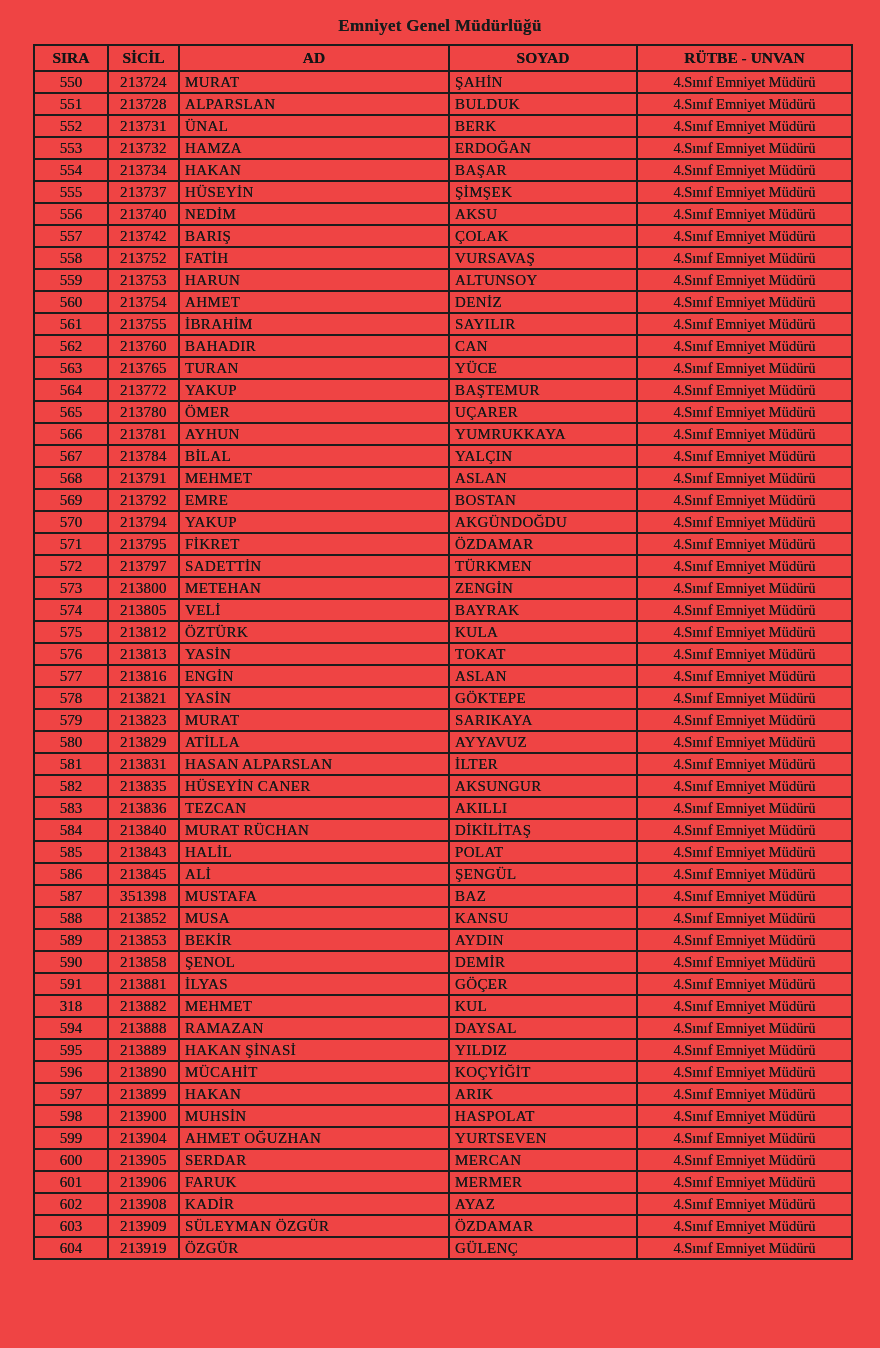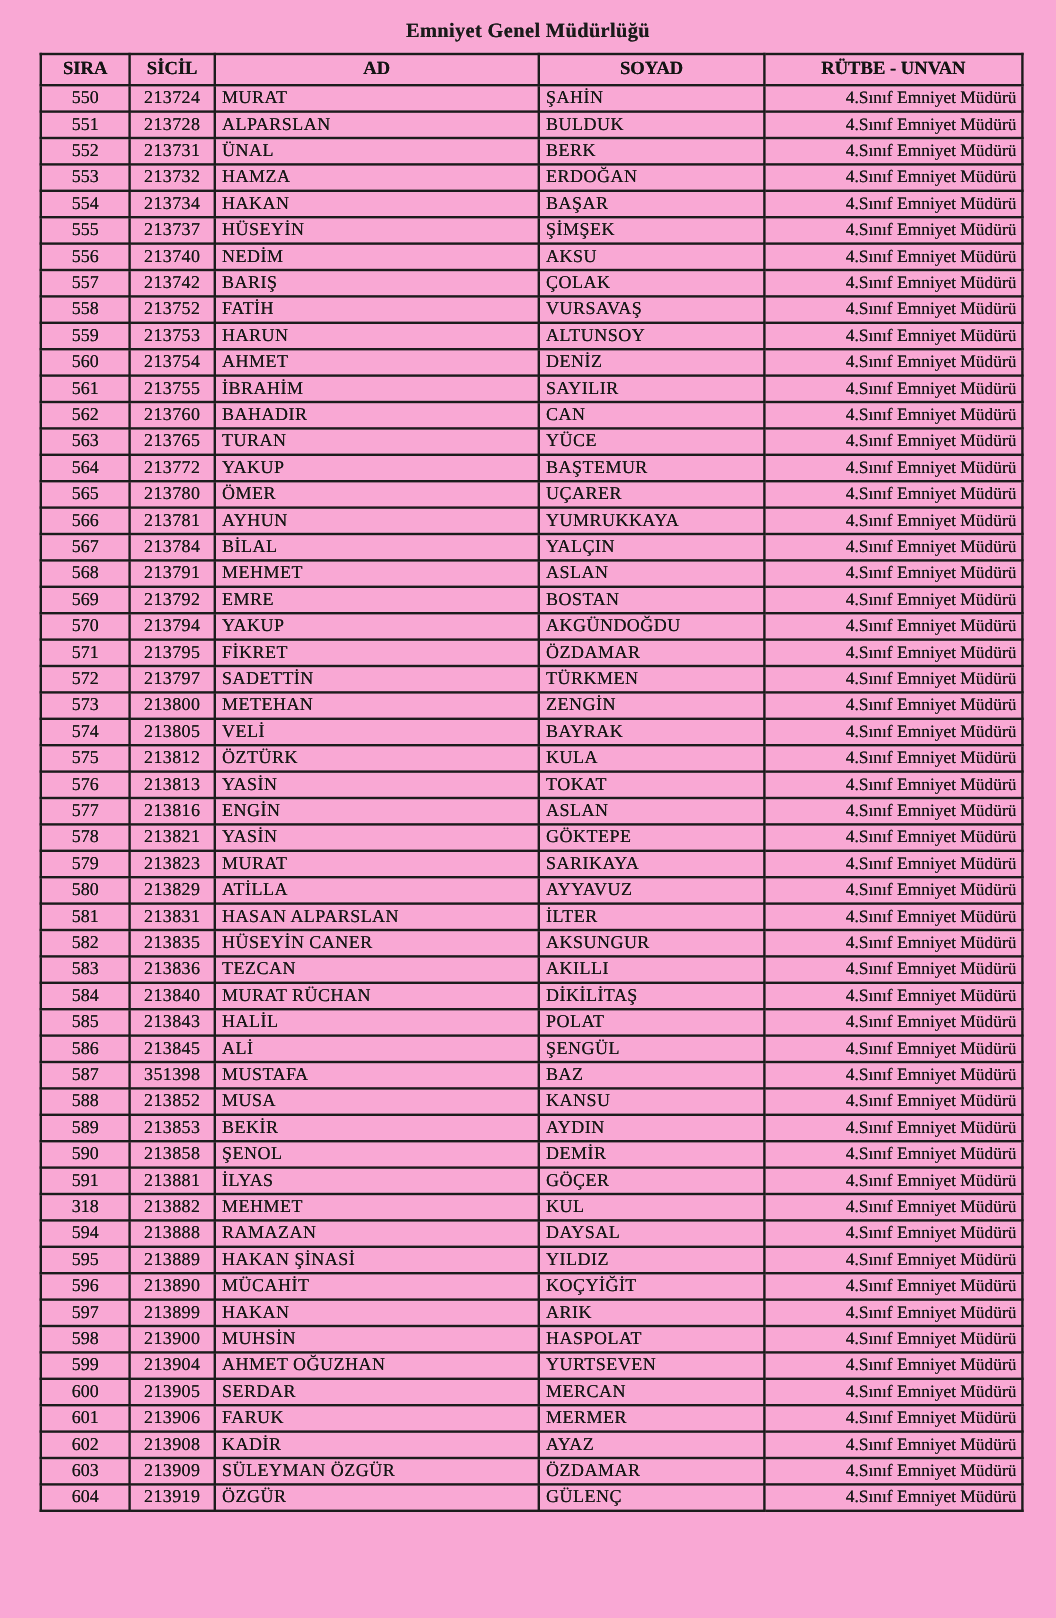--- a/index.html
+++ b/index.html
@@ -4,21 +4,21 @@
 <style>
   html, body {
     margin: 0;
     padding: 0;
     background: #ffffff;
   }
   .page {
     position: relative;
     width: 880px;
     height: 1348px;
-    background: #f9a8d4;
+    background: #ef4444;
     font-family: "Liberation Serif", serif;
     color: #121212;
     overflow: hidden;
   }
   .doc-title {
     position: absolute;
     top: 16px;
     left: 0;
     width: 100%;
     text-align: center;
@@ -54,21 +54,21 @@
     height: 20px;
     font-size: 15px;
     padding: 0 4px;
     color: #161616;
     line-height: 1;
   }
   td.c-sira  { text-align: center; margin-left: 20px; }
   td.c-sicil { text-align: center; letter-spacing: 0.3px; }
   td.c-ad    { text-align: left; padding-left: 5px; letter-spacing: 0.4px; }
   td.c-soyad { text-align: left; padding-left: 5px; letter-spacing: 0.4px; }
-  td.c-rutbe { text-align: right; padding-left: 4px; font-size: 14.5px; }
+  td.c-rutbe { text-align: center; padding-left: 4px; font-size: 14.5px; }
 </style>
 </head>
 <body>
 
 <div class="page">
 
   <div class="doc-title">Emniyet Genel Müdürlüğü</div>
 
   <table class="roster">
     <colgroup>

